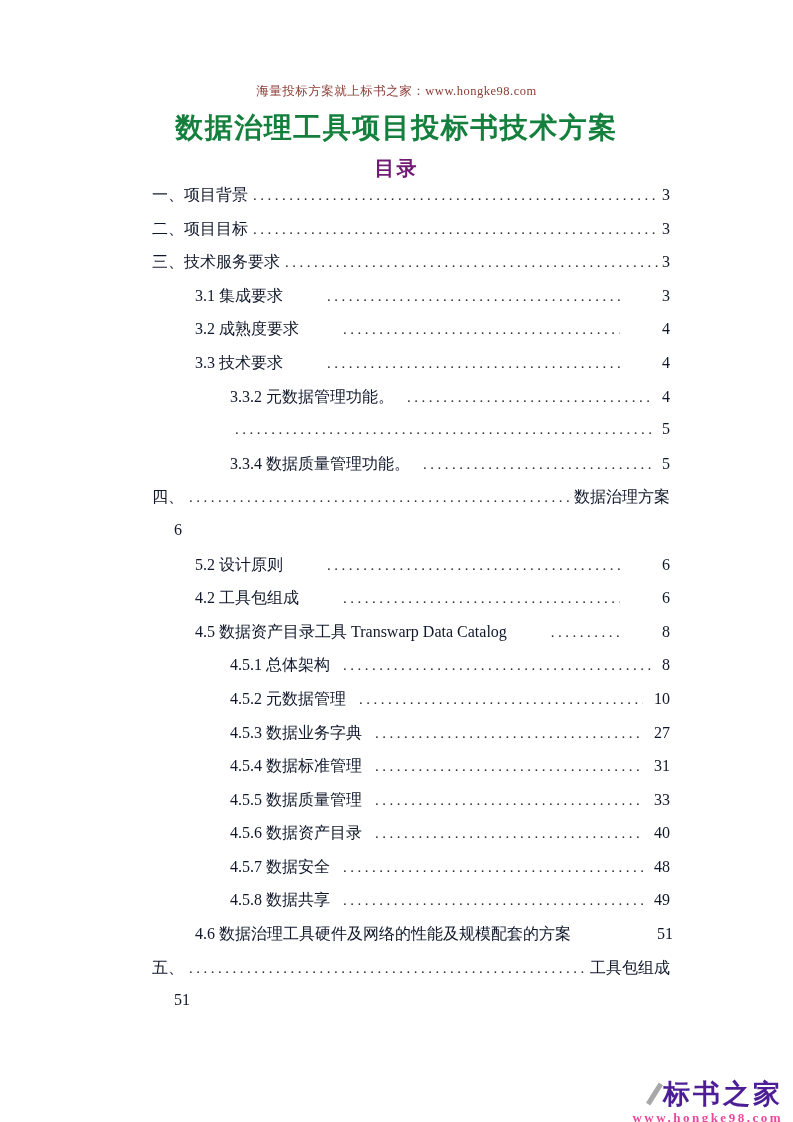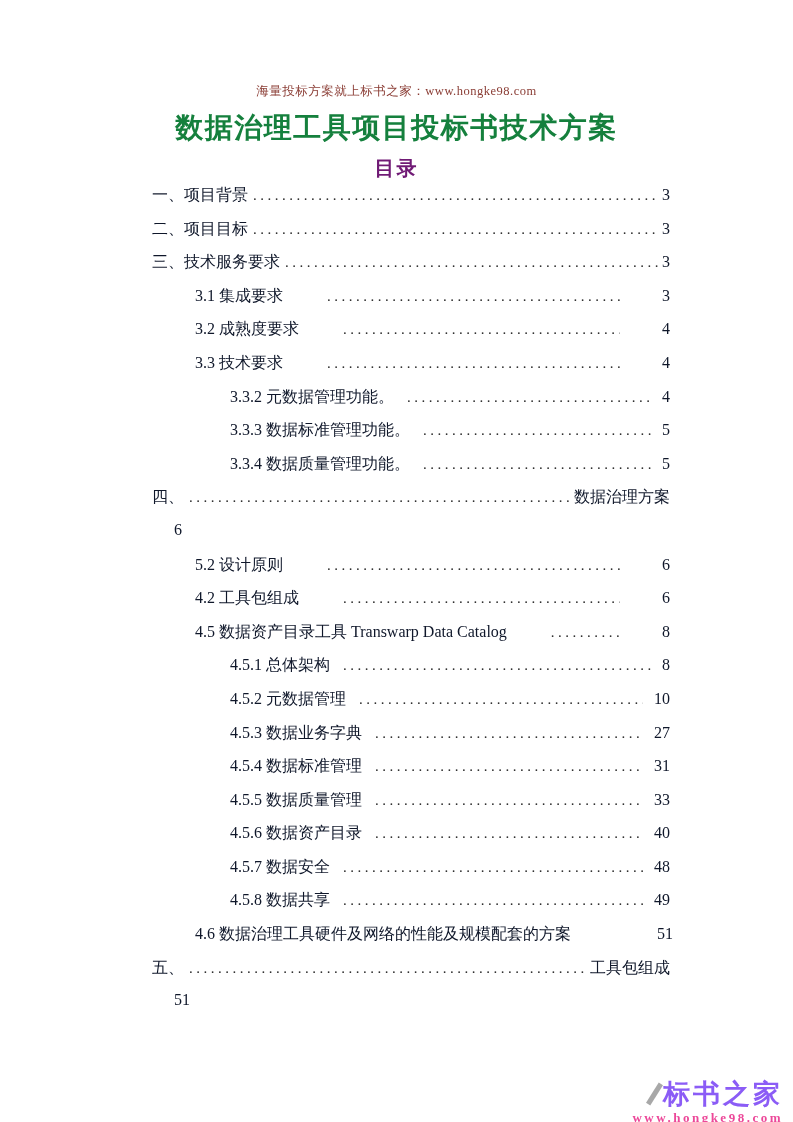--- a/index.html
+++ b/index.html
@@ -63,21 +63,21 @@
   .footer {
     position:absolute; right:10px; bottom:12px;
     text-align:right;
     color:#9c9c9c;
   }
   .footer-logo-row {
     display:flex; align-items:flex-end; justify-content:flex-end;
     font-size:27px; font-weight:700;
     letter-spacing:3px;
     line-height:1.05;
-    color:#8b5cf6;
+    color:#4c1d95;
   }
   .pen-stroke {
     display:inline-block;
     width:5px; height:24px;
     background:#a8a8a8;
     transform:rotate(32deg);
     margin:0 6px 2px 0;
   }
   .footer-url {
     font-size:13px; font-weight:700;
@@ -135,21 +135,20 @@
       <span class="toc-right">4</span>
     </div>
 
     <div class="toc-row lvl2">
       <span class="toc-label">3.3.2 元数据管理功能。</span>
       <span class="toc-dots"></span>
       <span class="toc-right">4</span>
     </div>
 
     <div class="toc-row lvl2">
-      <span class="toc-label">3.3.3 数据标准管理功能。</span>
       <span class="toc-dots"></span>
       <span class="toc-right">5</span>
     </div>
 
     <div class="toc-row lvl2">
       <span class="toc-label">3.3.4 数据质量管理功能。</span>
       <span class="toc-dots"></span>
       <span class="toc-right">5</span>
     </div>
 

